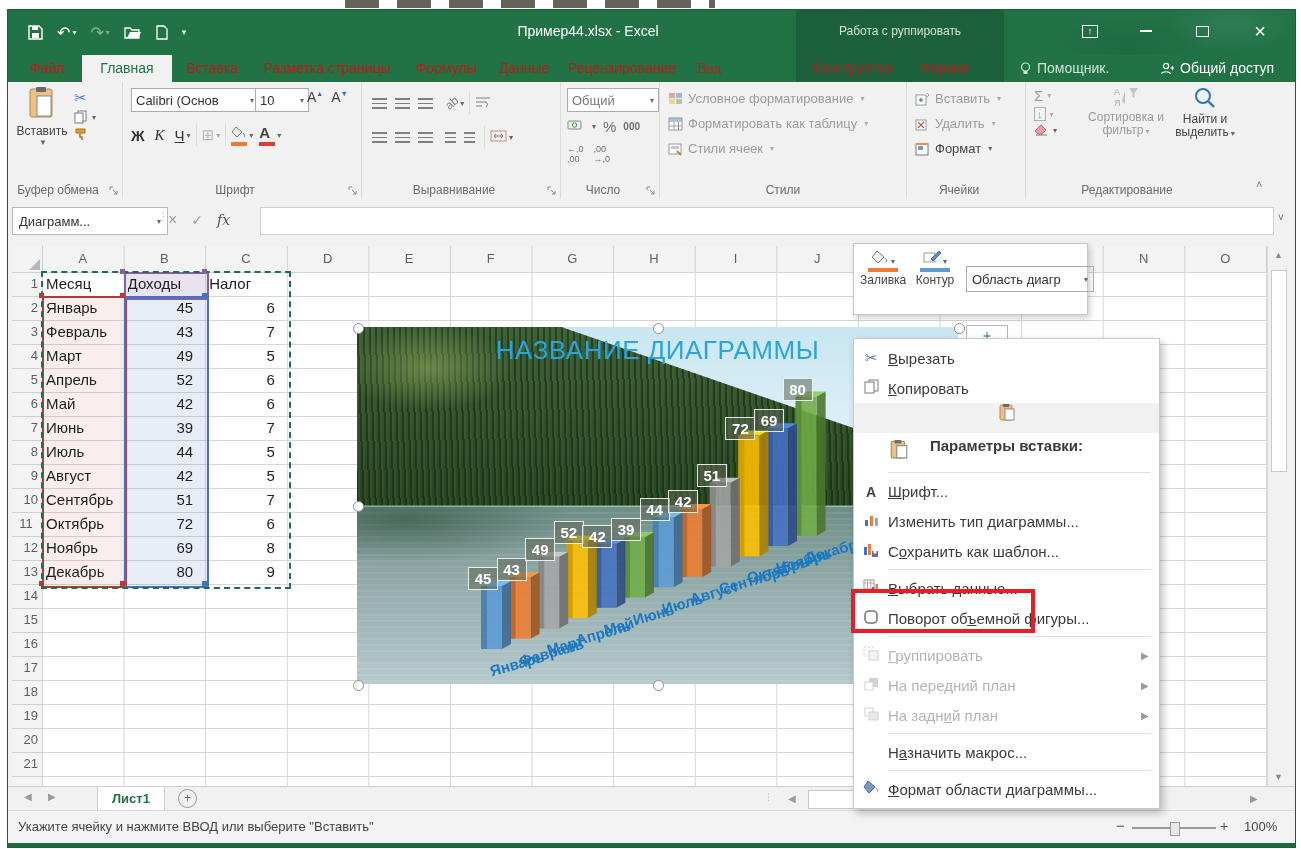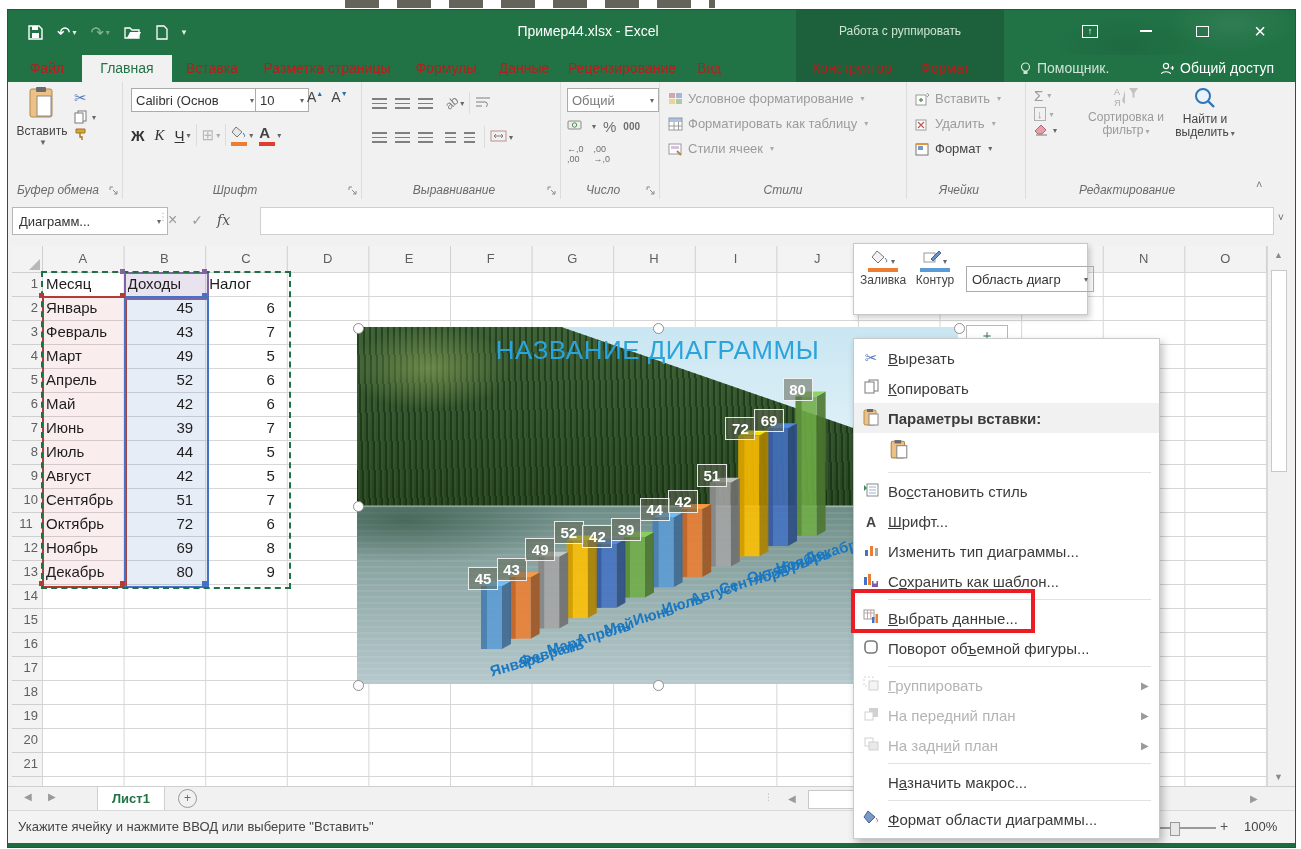--- a/index.html
+++ b/index.html
@@ -28,21 +28,21 @@
   .rdo-ic{display:inline-block;width:14px;height:11px;border:1.5px solid #fff;text-align:center;font-size:9px;line-height:10px;}
 
   
   .tab{position:absolute;top:0;height:27px;line-height:27px;text-align:center;color:#b91c1c;font-size:14px;cursor:default;}
   .tab.active{background:#f1f1f1;color:#217346;}
   .toptright{top:45px;height:27px;line-height:27px;color:rgba(255,255,255,.85);font-size:14px;display:flex;align-items:center;gap:6px;}
 
   
   .ribbon{left:0;top:72px;width:100%;height:118px;background:#f1f1f1;border-bottom:1px solid #d5d5d5;font-size:12px;color:#444;}
   .rgroup{position:absolute;top:0;height:117px;border-right:1px solid #dcdcdc;}
-  .glabel{position:absolute;bottom:2px;left:0;right:14px;text-align:center;font-size:12px;color:#6b6b6b;white-space:nowrap;font-style:italic;}
+  .glabel{position:absolute;bottom:2px;left:0;right:14px;text-align:center;font-size:12px;color:#6b6b6b;white-space:nowrap;}
   .dlg{position:absolute;right:3px;bottom:4px;width:10px;height:10px;}
   .caret{font-size:8px;color:#666;margin-left:2px;}
   .combo{position:absolute;background:#fff;border:1px solid #ababab;font-size:13px;color:#333;display:flex;align-items:center;padding:0 4px;justify-content:space-between;}
   .sbtn{display:flex;align-items:center;gap:2px;margin:3px 0;}
   .bigbtn{position:absolute;left:8px;top:4px;width:52px;height:86px;text-align:center;}
   .ali{display:inline-block;width:15px;height:11px;background:repeating-linear-gradient(to bottom,#7f7f7f 0 1.6px,transparent 1.6px 4.6px);margin:0 4px;}
   .ali.sm{width:11px;}
   .gray{color:#9b9b9b;}
   .rrow{position:absolute;display:flex;align-items:center;}
   .swatch{display:block;height:4px;width:16px;margin-top:1px;}
@@ -104,21 +104,21 @@
   .minibar{left:845px;top:233px;width:233px;height:70px;background:#fff;border:1px solid #c8c8c8;box-shadow:2px 3px 6px rgba(0,0,0,.2);z-index:5;}
   .mtb-btn{position:absolute;top:6px;width:46px;text-align:center;font-size:12px;color:#444;}
   .mtb-combo{position:absolute;left:112px;top:22px;width:116px;height:24px;border:1px solid #ababab;display:flex;align-items:center;justify-content:space-between;padding:0 5px;font-size:13px;color:#333;white-space:nowrap;overflow:hidden;}
 
   
   .cmenu{left:845px;top:328px;width:305px;background:#fff;border:1px solid #c9c9c9;box-shadow:3px 4px 8px rgba(0,0,0,.25);z-index:6;padding:4px 0;}
   .mi{position:relative;height:30px;display:flex;align-items:center;font-size:15px;color:#3b3b3b;}
   .mi .mic{width:34px;text-align:center;flex:0 0 34px;}
   .mi .lab{flex:1;}
   .mi .sub{flex:0 0 18px;color:#9a9a9a;font-size:10px;}
-  .mi.header{background:#f1f1f1;font-weight:bold;}
+  .mi.header{background:#f1f1f1;font-weight:bold;flex-direction:column;}
   .mi.disabled{color:#b4b4b4;}
   .mi.disabled .mic{opacity:.45;}
   .mi u{text-decoration:underline;}
   .msep{height:1px;background:#e2e2e2;margin:3px 8px 3px 34px;}
   .pasterow{height:36px;display:flex;align-items:center;padding-left:36px;}
   .redbox{left:843px;top:579px;width:176px;height:36px;border:4px solid #EC1C24;z-index:7;}
 
   
   .vscroll{left:1259px;top:236px;width:21px;height:540px;background:#f1f1f1;border-left:1px solid #d9d9d9;z-index:3;}
   .vthumb{position:absolute;left:3px;top:24px;width:14px;height:200px;background:#fff;border:1px solid #c9c9c9;}
@@ -702,29 +702,20 @@
         </div>
         <div class="pasterow">
           <div><svg width="18" height="20" viewBox="0 0 16 18">
               <rect x="1" y="2" width="12" height="15" rx="1.5" fill="#edc185" stroke="#ad8a52"></rect>
               <rect x="4" y="1" width="6" height="3" fill="#6a6a6a"></rect>
               <rect x="6" y="6" width="9" height="11" fill="#fff" stroke="#8a8a8a"></rect>
             </svg></div>
         </div>
         <div class="msep"></div>
         <div class="mi">
-          <div class="mic"><svg width="16" height="15">
-              <rect x="4" y="2" width="11" height="12" fill="#fff" stroke="#8a8a8a"></rect>
-              <path d="M6 5h7M6 8h7M6 11h7" stroke="#9ab0cf"></path>
-              <path d="M1 9V3l3 3-3 3" fill="#3a8a5a"></path>
-            </svg></div>
-          <div class="lab">Во<u>с</u>становить стиль</div>
-          <div class="sub"></div>
-        </div>
-        <div class="mi">
           <div class="mic"><b style="color:#444;font-size:14px">А</b></div>
           <div class="lab"><u>Ш</u>рифт...</div>
           <div class="sub"></div>
         </div>
         <div class="mi">
           <div class="mic"><svg width="15" height="14">
               <rect x="1" y="7" width="3" height="6" fill="#4472C4"></rect>
               <rect x="6" y="3" width="3" height="10" fill="#ED7D31"></rect>
               <rect x="11" y="5" width="3" height="8" fill="#A5A5A5"></rect>
             </svg></div>

